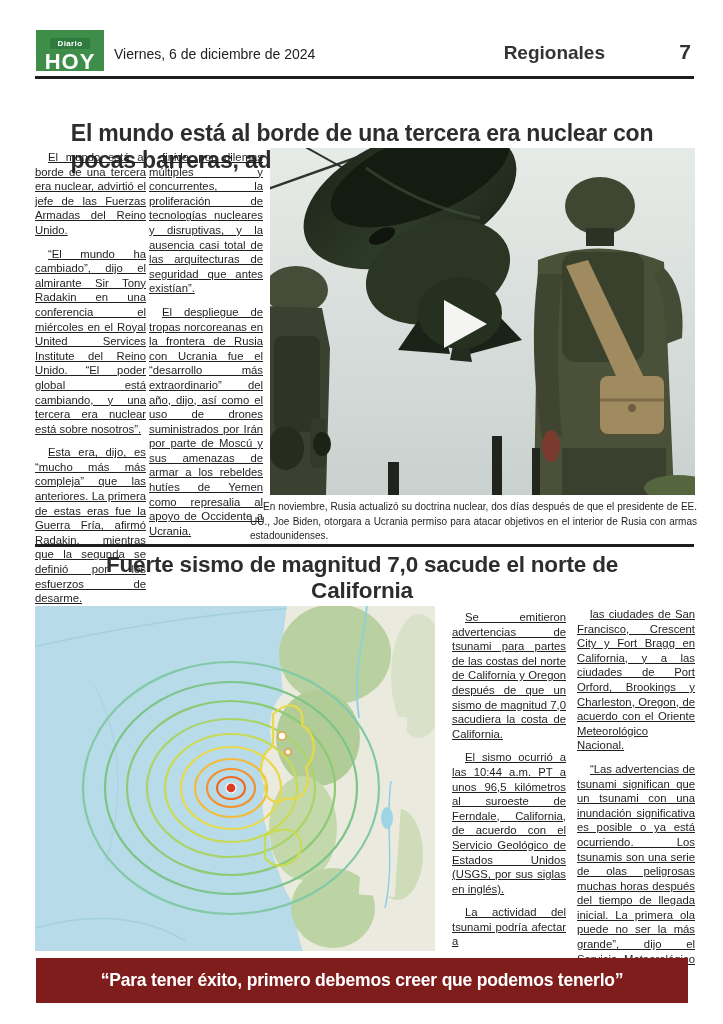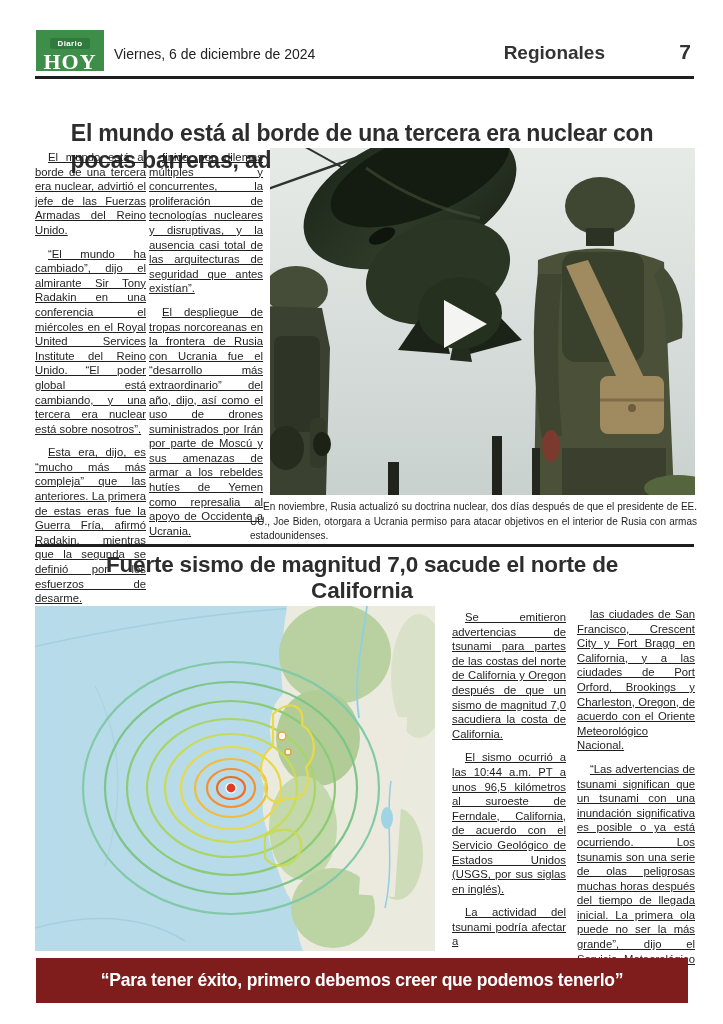--- a/index.html
+++ b/index.html
@@ -4,21 +4,21 @@
 <style>
   html,body{margin:0;padding:0;background:#888;}
   #page{position:relative;width:723px;height:1024px;background:#ffffff;
         font-family:"Liberation Sans",sans-serif;color:#1f1f1f;overflow:hidden;margin:0 auto;}
 
   
   .logo{position:absolute;left:36px;top:30px;width:68px;height:41px;background:#3e8e49;
         text-align:center;box-sizing:border-box;padding-top:2px;}
   .logo-top{display:inline-block;background:#2f7a3c;color:#fff;font-size:8px;font-weight:bold;
         padding:1px 7px;border-radius:2px;letter-spacing:.4px;line-height:9px;}
-  .logo-main{font-family:Liberation Serif, serif;font-weight:bold;font-size:22px;line-height:22px;
+  .logo-main{font-family:Liberation Sans, sans-serif;font-weight:bold;font-size:22px;line-height:22px;
         color:#fff;letter-spacing:1px;margin-top:1px;}
   .date{position:absolute;left:114px;top:46px;font-size:14px;color:#222;}
   .section{position:absolute;right:118px;top:42px;font-size:19px;font-weight:bold;color:#333;}
   .pageno{position:absolute;right:32px;top:40px;font-size:21px;font-weight:bold;color:#333;}
   .rule{position:absolute;left:35px;right:29px;background:#1e1e1e;}
   .rule1{top:76px;height:3px;}
   .rule2{top:544px;height:2.5px;}
 
   
   .headline{position:absolute;font-weight:bold;color:#2d2d2d;text-align:center;line-height:1.17;

